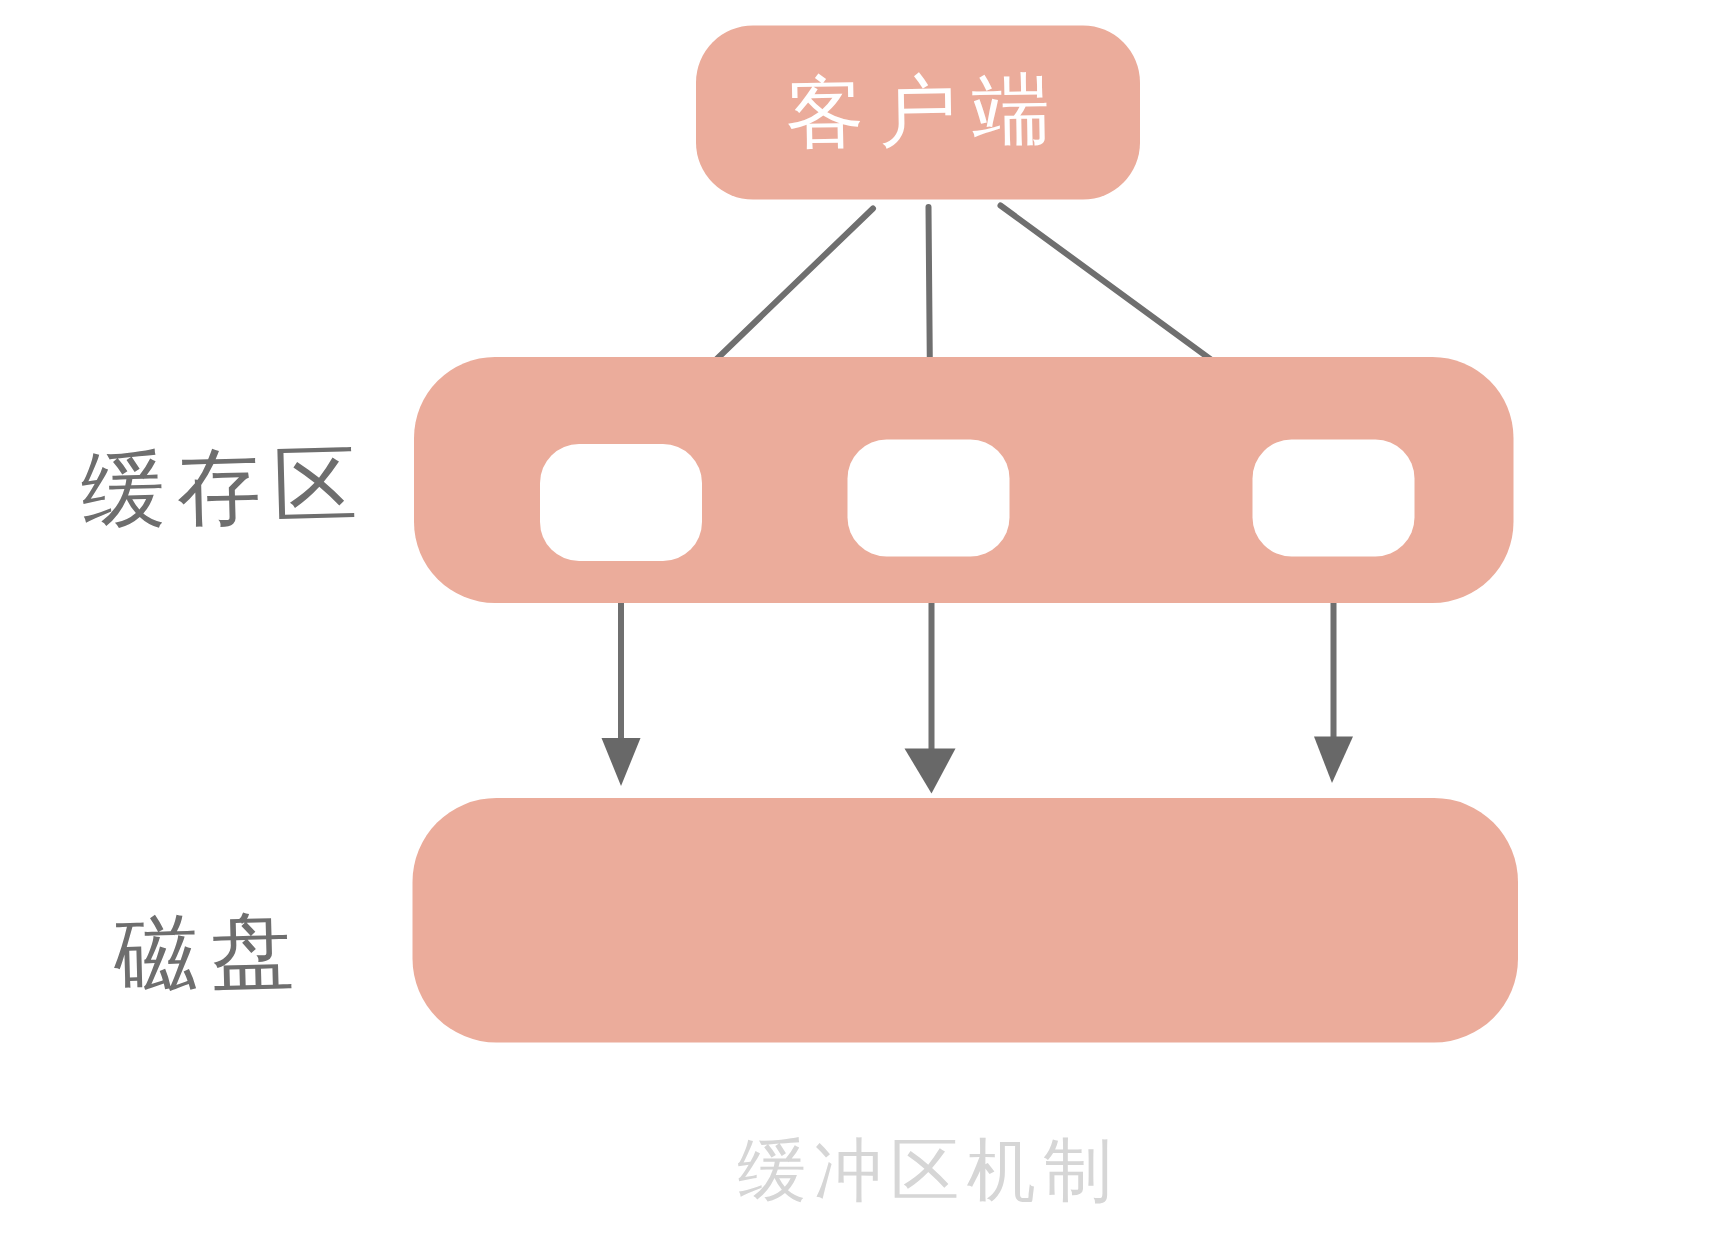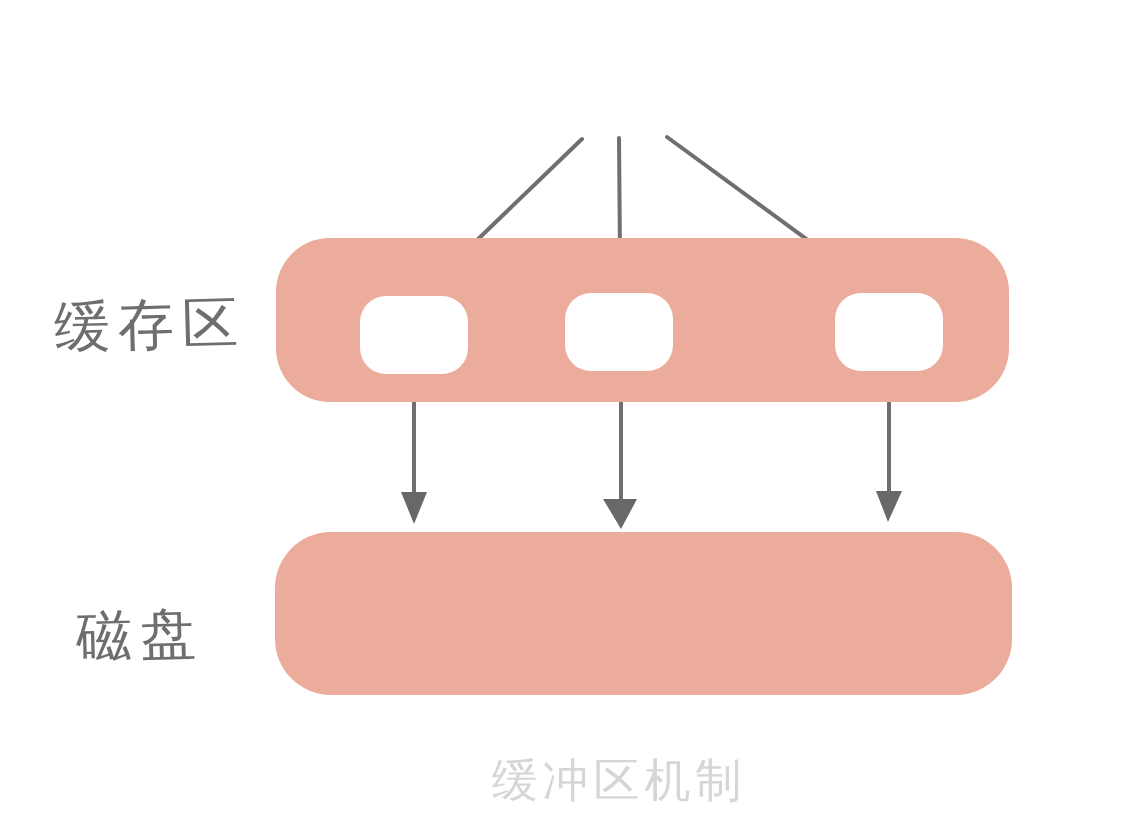--- a/index.html
+++ b/index.html
@@ -114,20 +114,23 @@
       <line x1="621" y1="373" x2="621" y2="500" stroke="#6F6F6F" stroke-width="4" stroke-linecap="round"></line>
       <polygon points="603,499 637,499 621,529" fill="#686868"></polygon>
     </g>
 
     <g>
       <line x1="889" y1="373" x2="889" y2="494" stroke="#6F6F6F" stroke-width="4" stroke-linecap="round"></line>
       <polygon points="876,491 902,491 888,522" fill="#686868"></polygon>
     </g>
   </svg>
 
+  <div class="node-client">
+    <span>客户端</span>
+  </div>
 
   <div class="band band-buffer"></div>
   <div class="slot slot-1"></div>
   <div class="slot slot-2"></div>
   <div class="slot slot-3"></div>
 
   <div class="band band-disk"></div>
 
   <div class="side-label label-buffer">缓存区</div>
   <div class="side-label label-disk">磁盘</div>

